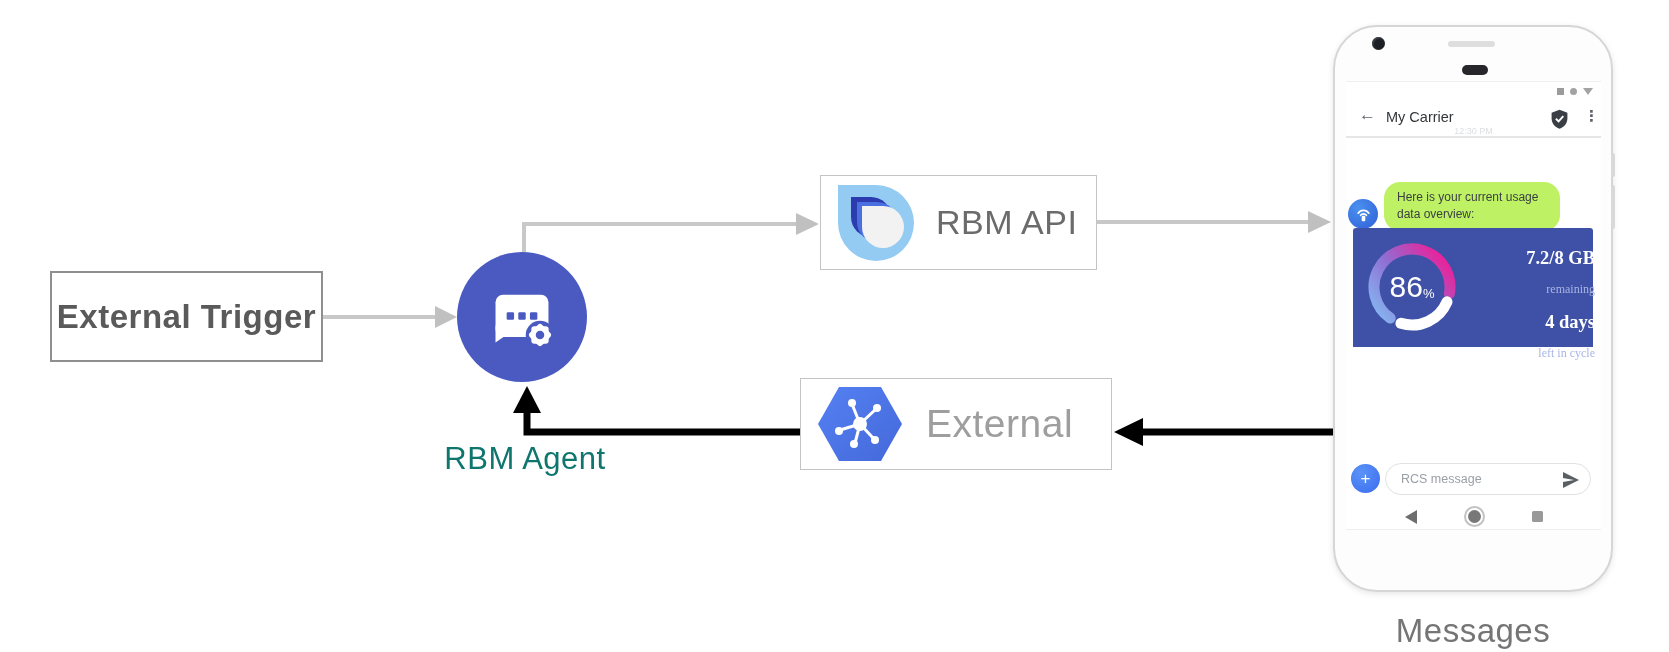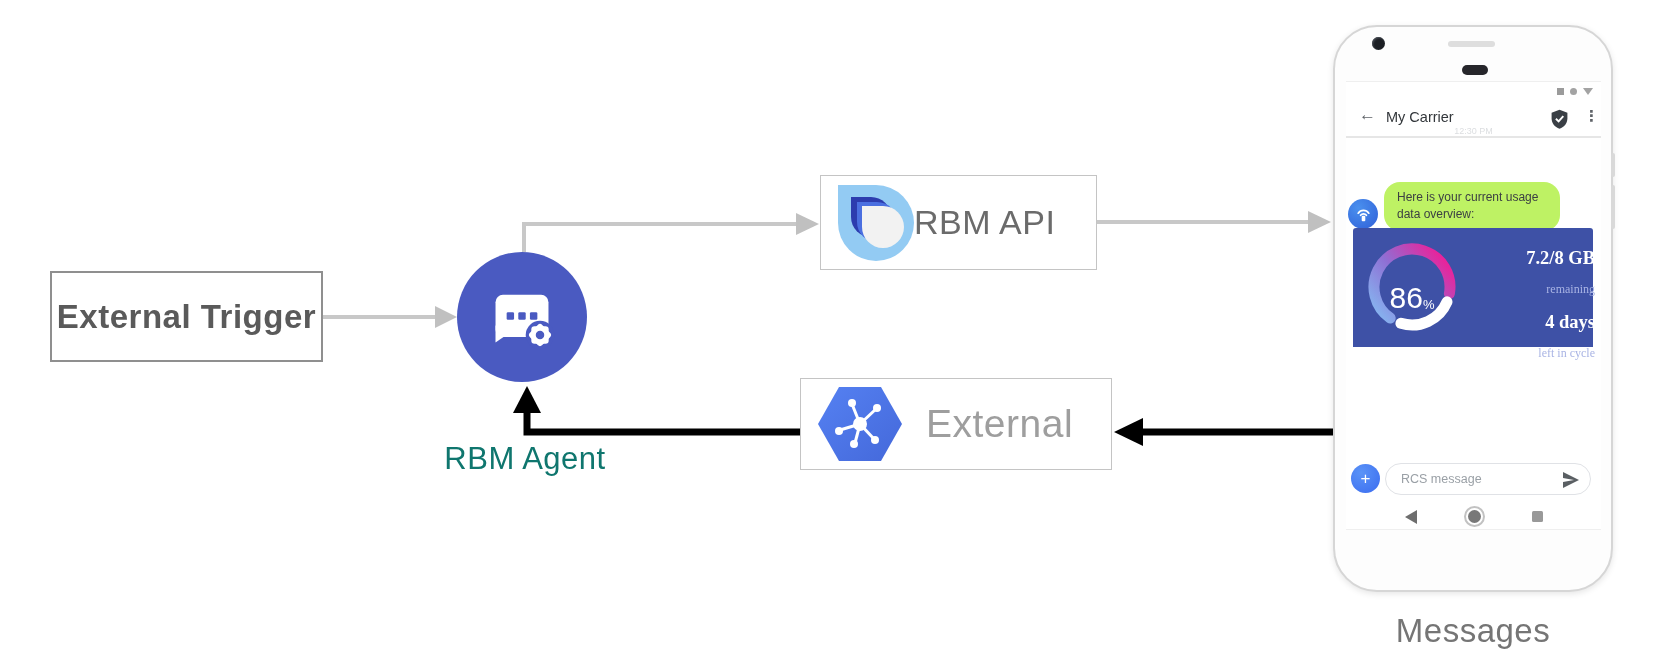--- a/index.html
+++ b/index.html
@@ -4,21 +4,21 @@
 <style>
   html,body{margin:0;padding:0;background:#fff;font-family:"Liberation Sans","DejaVu Sans",sans-serif;}
   #canvas{position:relative;width:1669px;height:652px;background:#fff;overflow:hidden;}
   .abs{position:absolute;}
 
   
   .diag-box{position:absolute;background:#fff;display:flex;align-items:center;justify-content:center;box-sizing:border-box;}
   .et-box{left:50px;top:271px;width:273px;height:91px;border:2px solid #8f8f8f;}
   .et-label{font-size:33px;font-weight:700;color:#5a5a5a;letter-spacing:.5px;}
   .api-box{left:820px;top:175px;width:277px;height:95px;border:1.5px solid #c4c4c4;justify-content:flex-start;padding-left:17px;}
-  .api-label{font-size:34px;font-weight:300;color:#6b6b6b;letter-spacing:.5px;}
+  .api-label{font-size:34px;font-weight:300;color:#6b6b6b;margin-left:22px;letter-spacing:.5px;}
   .wh-box{left:800px;top:378px;width:312px;height:92px;border:1.5px solid #c4c4c4;justify-content:flex-start;padding-left:17px;}
   .wh-label{font-size:39px;font-weight:300;color:#9e9e9e;margin-left:24px;letter-spacing:.5px;}
 
   .agent-circle{position:absolute;left:457px;top:252px;width:130px;height:130px;border-radius:50%;background:#4a5ac1;display:flex;align-items:center;justify-content:center;}
   .agent-label{position:absolute;left:395px;top:441px;width:260px;text-align:center;font-size:31px;font-weight:300;color:#0f766e;letter-spacing:.5px;}
   .messages-caption{position:absolute;left:1333px;top:596px;width:280px;text-align:center;font-size:33px;font-weight:300;color:#757575;letter-spacing:.5px;margin-top:16px;}
 
   
   .api-logo{position:relative;width:76px;height:76px;}
   .drop{position:absolute;border-radius:0 50% 50% 50%;}
@@ -45,21 +45,21 @@
   .hdr-shield{position:absolute;left:204px;top:27px;}
   .hdr-menu{position:absolute;left:238px;top:25px;font-size:15px;color:#5f6368;letter-spacing:0;font-weight:bold;}
   .hdr-divider{position:absolute;left:0;top:54px;width:255px;height:1.5px;background:#e6e6e6;}
   .timestamp{position:absolute;left:0;top:44px;width:255px;text-align:center;font-size:9px;color:#b9bdc2;opacity:.5;}
 
   .avatar{position:absolute;left:2px;top:117px;width:30px;height:30px;border-radius:50%;background:radial-gradient(circle at 35% 30%,#4a90ee,#2f5fd8);display:flex;align-items:center;justify-content:center;}
   .bubble{position:absolute;left:38px;top:100px;width:176px;box-sizing:border-box;background:#bef264;border-radius:16px;padding:7px 13px;font-size:12px;line-height:1.45;color:#3c4043;}
 
   .usage-card{position:absolute;left:7px;top:146px;width:240px;height:119px;background:#3e51a6;border-radius:3px 3px 0 0;}
   .gauge-wrap{position:absolute;left:9px;top:9px;width:100px;height:100px;}
-  .gauge-text{position:absolute;left:9px;top:20px;width:100px;height:100px;display:flex;align-items:center;justify-content:center;color:#fff;font-weight:300;}
+  .gauge-text{position:absolute;left:9px;top:9px;width:100px;height:100px;display:flex;align-items:center;justify-content:center;color:#fff;font-weight:300;}
   .gauge-num{font-size:30px;}
   .gauge-unit{font-size:13px;margin-top:12px;}
   .card-right{position:absolute;left:128px;top:20px;width:114px;text-align:right;color:#fff;font-family:Liberation Serif, serif;}
   .cr-val{font-size:18.5px;font-weight:bold;}
   .cr-sub{font-size:12px;color:#a9b4e4;margin-top:13px;}
   .cr-gap{margin-top:15px;}
 
   .info-card{position:absolute;left:7px;top:265px;width:240px;height:100px;box-sizing:border-box;background:#fff;border:1px solid #e0e0e0;border-top:none;border-radius:0 0 3px 3px;padding:9px 11px;}
   .ic-title{font-size:12.5px;font-weight:bold;color:#1f1f1f;letter-spacing:-.2px;}
   .ic-body{font-size:10.8px;color:#3c4043;line-height:1.42;margin-top:3px;letter-spacing:-.2px;}

